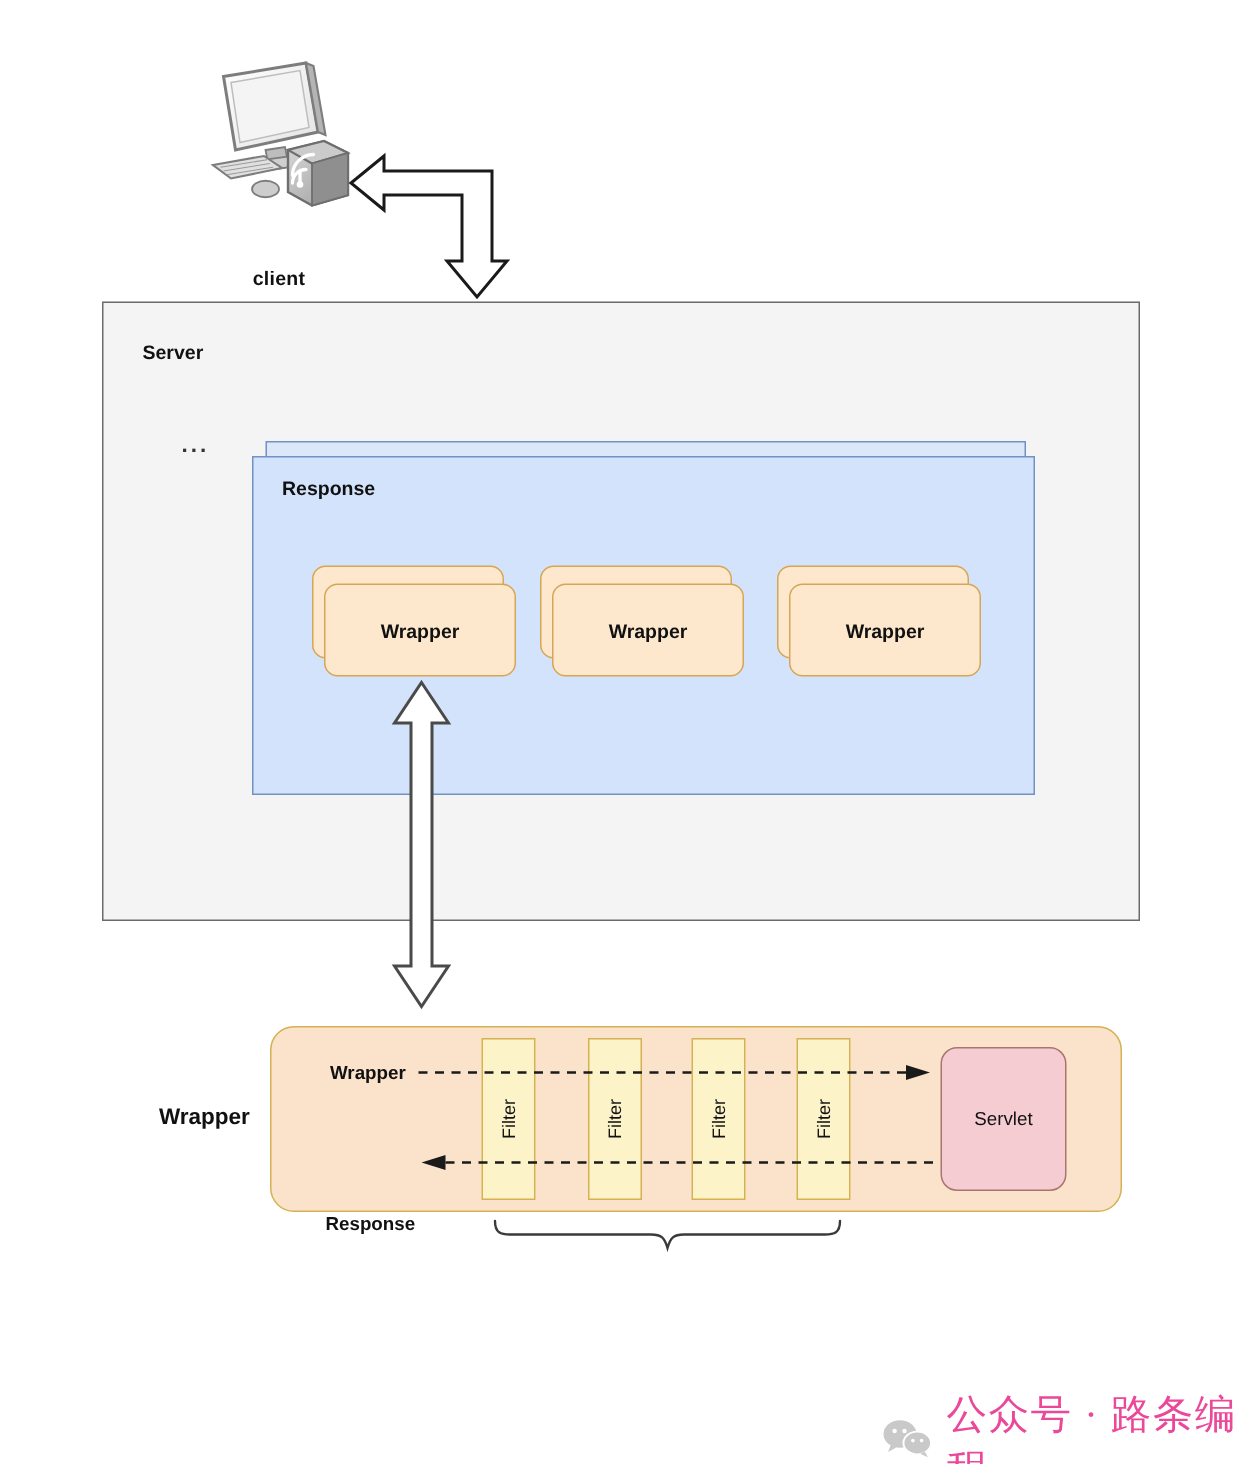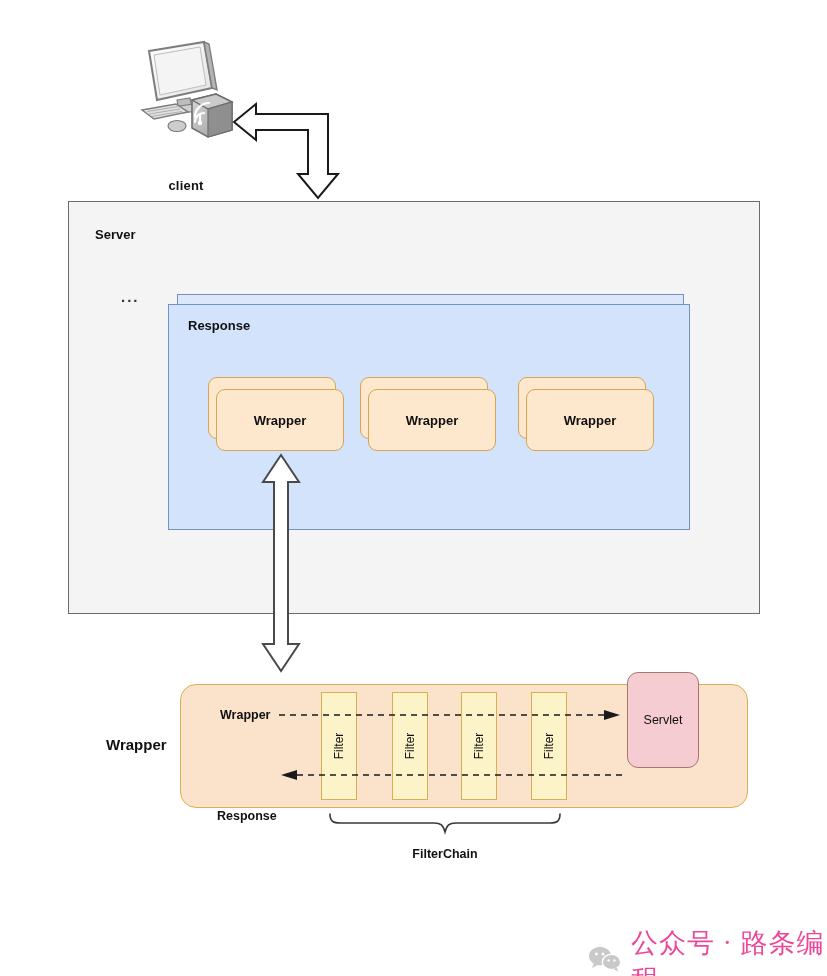--- a/index.html
+++ b/index.html
@@ -143,22 +143,22 @@
     white-space: nowrap;
     font-size: 12px;
     color: #111111;
   }
   #filter-1 { left: 321px; }
   #filter-2 { left: 392px; }
   #filter-3 { left: 461px; }
   #filter-4 { left: 531px; }
 
   #servlet-box {
-    left: 627px; top: 672px;
-    width: 72px; height: 96px;
+    left: 627px; top: 698px;
+    width: 84px; height: 96px;
     background: #f5ccd2;
     border: 1.2px solid #a8766f;
     border-radius: 11px;
     box-sizing: border-box;
     display: flex;
     align-items: center;
     justify-content: center;
   }
   #servlet-box .slabel {
     font-size: 12.5px;
@@ -328,21 +328,20 @@
     <svg width="234" height="24" viewBox="0 0 234 24" xmlns="http://www.w3.org/2000/svg">
       <path d="M2 2
                C2 10, 6 11, 12 11
                L106 11
                C113 11, 115 13, 117 20
                C119 13, 121 11, 128 11
                L222 11
                C228 11, 232 10, 232 2" fill="none" stroke="#3a3a3a" stroke-width="1.6" stroke-linecap="round"></path>
     </svg>
   </div>
-  <div class="abs" id="filterchain-label">FilterChain</div>
 
   <div class="abs" id="watermark">
     <span>
       <svg width="34" height="28" viewBox="0 0 34 28" xmlns="http://www.w3.org/2000/svg">
         <ellipse cx="12" cy="11" rx="11" ry="9.2" fill="#c9c9c9"></ellipse>
         <path d="M6 18 L4 23 L9.5 20 Z" fill="#c9c9c9"></path>
         <circle cx="8.4" cy="9" r="1.5" fill="#ffffff"></circle>
         <circle cx="15" cy="9" r="1.5" fill="#ffffff"></circle>
         <ellipse cx="23.5" cy="17" rx="9.2" ry="7.6" fill="#c9c9c9" stroke="#ffffff" stroke-width="1.3"></ellipse>
         <path d="M28.5 22.6 L30.5 26.5 L25.6 24.2 Z" fill="#c9c9c9"></path>

